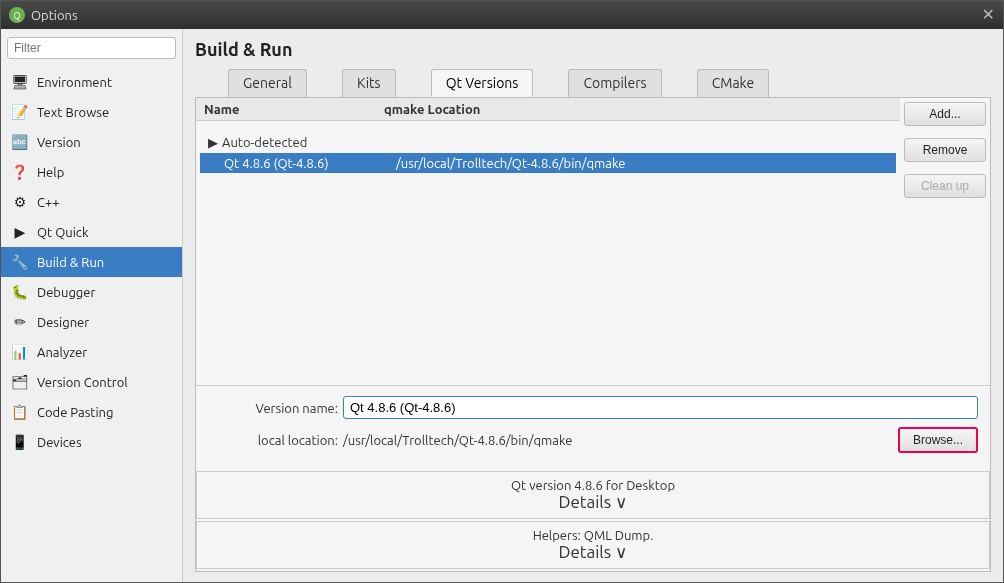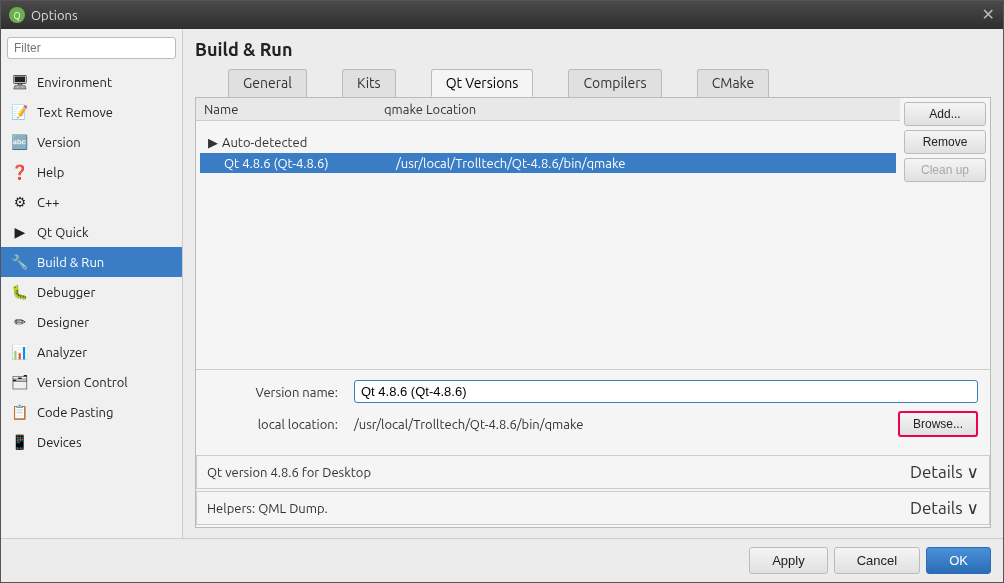--- a/index.html
+++ b/index.html
@@ -153,21 +153,21 @@
       flex: 1;
       overflow: auto;
       padding: 4px;
       margin-top: 7px;
     }
     .table-header {
       display: flex;
       border-bottom: 1px solid #ccc;
       padding: 4px 8px;
       background: #e8e8e8;
-      font-weight: normal;
+      font-weight: bold;
       color: #333;
     }
     .th-name { width: 180px; }
     .th-qmake { flex: 1; }
     .tree-row {
       padding: 3px 8px;
       display: flex;
       align-items: center;
       font-size: 13px;
       color: #333;
@@ -195,21 +195,21 @@
     }
     .table-section {
       flex: 1;
       display: flex;
       flex-direction: column;
       overflow: hidden;
     }
     .side-buttons {
       display: flex;
       flex-direction: column;
-      gap: 4px;
+      gap: 12px;
       padding: 4px;
       min-width: 90px;
     }
     .btn {
       padding: 4px 12px;
       border: 1px solid #bbb;
       background: linear-gradient(to bottom, #f5f5f5, #e0e0e0);
       border-radius: 3px;
       cursor: pointer;
       font-size: 12px;
@@ -228,21 +228,21 @@
     }
     .form-section {
       border-top: 1px solid #ccc;
       padding: 10px 12px;
       background: #f5f5f5;
     }
     .form-row {
       display: flex;
       align-items: center;
       margin-bottom: 8px;
-      gap: 16px;
+      gap: 5px;
     }
     .form-label {
       width: 130px;
       text-align: right;
       color: #333;
       font-size: 13px;
       flex-shrink: 0;
     }
     .form-input {
       flex: 1;
@@ -264,20 +264,21 @@
     .info-row {
       display: flex;
       align-items: center;
       justify-content: space-between;
       border: 1px solid #ccc;
       background: #f5f5f5;
       padding: 6px 10px;
       margin-bottom: 2px;
       font-size: 13px;
       color: #333;
+      flex-direction: column;
     }
     .details-btn {
       display: flex;
       align-items: center;
       gap: 3px;
       cursor: pointer;
       color: #333;
       font-size: 17px;
     }
     .footer {
@@ -327,21 +328,21 @@
     <div class="sidebar">
       <input class="filter-input" type="text" placeholder="Filter" style="">
 
       <div id="sidebar-items">
           <div class="sidebar-item">
     <span class="sidebar-icon">🖥</span>
     <span>Environment</span>
   </div>
           <div class="sidebar-item">
     <span class="sidebar-icon">📝</span>
-    <span>Text Remove</span>
+    <span>Text Browse</span>
   </div>
           <div class="sidebar-item">
     <span class="sidebar-icon">🔤</span>
     <span>Version</span>
   </div>
           <div class="sidebar-item">
     <span class="sidebar-icon">❓</span>
     <span>Help</span>
   </div>
           <div class="sidebar-item">
@@ -435,18 +436,13 @@
   </div>
             <div class="info-row">
     <span>Helpers: QML Dump.</span>
     <span class="details-btn">Details ∨</span>
   </div>
           </div>
       </div>
     </div>
   </div>
 
-  <div class="footer">
-    <button class="footer-btn">Apply</button>
-    <button class="footer-btn">Cancel</button>
-    <button class="footer-btn primary">OK</button>
-  </div>
 </div>
 
 </body></html>

